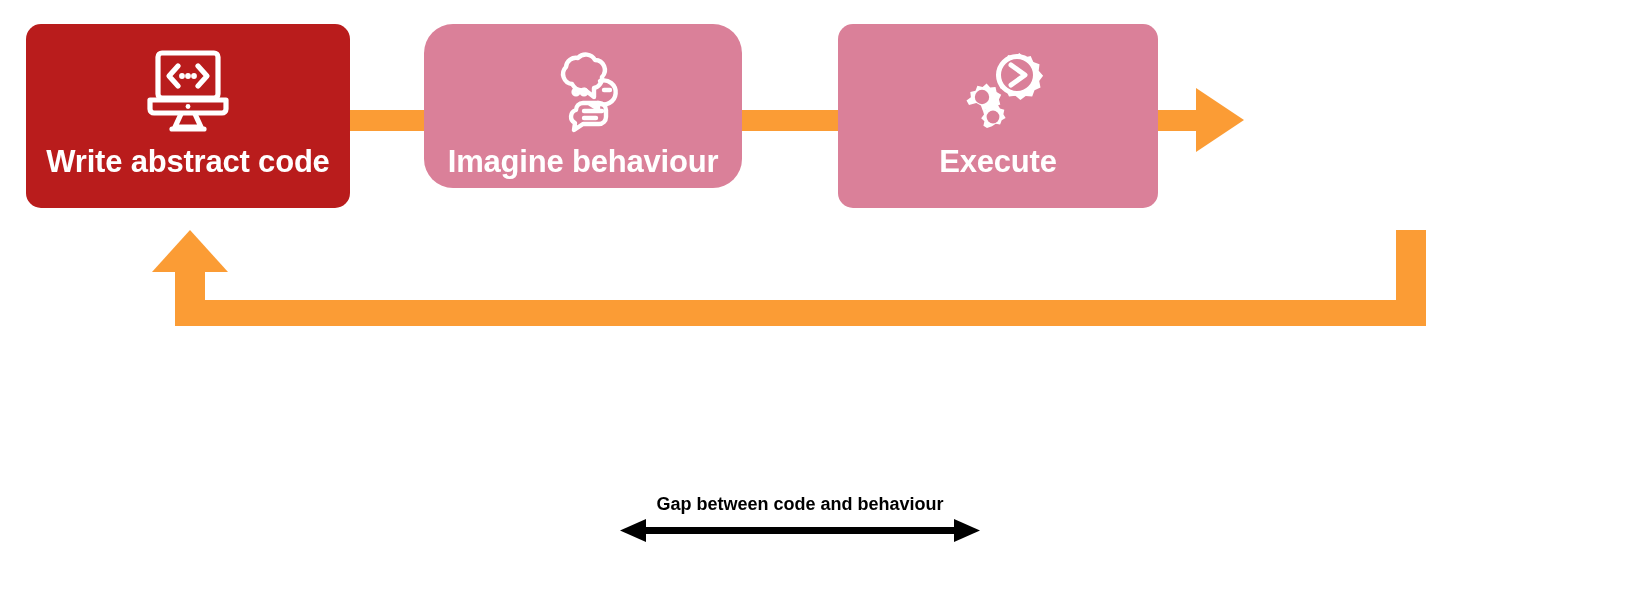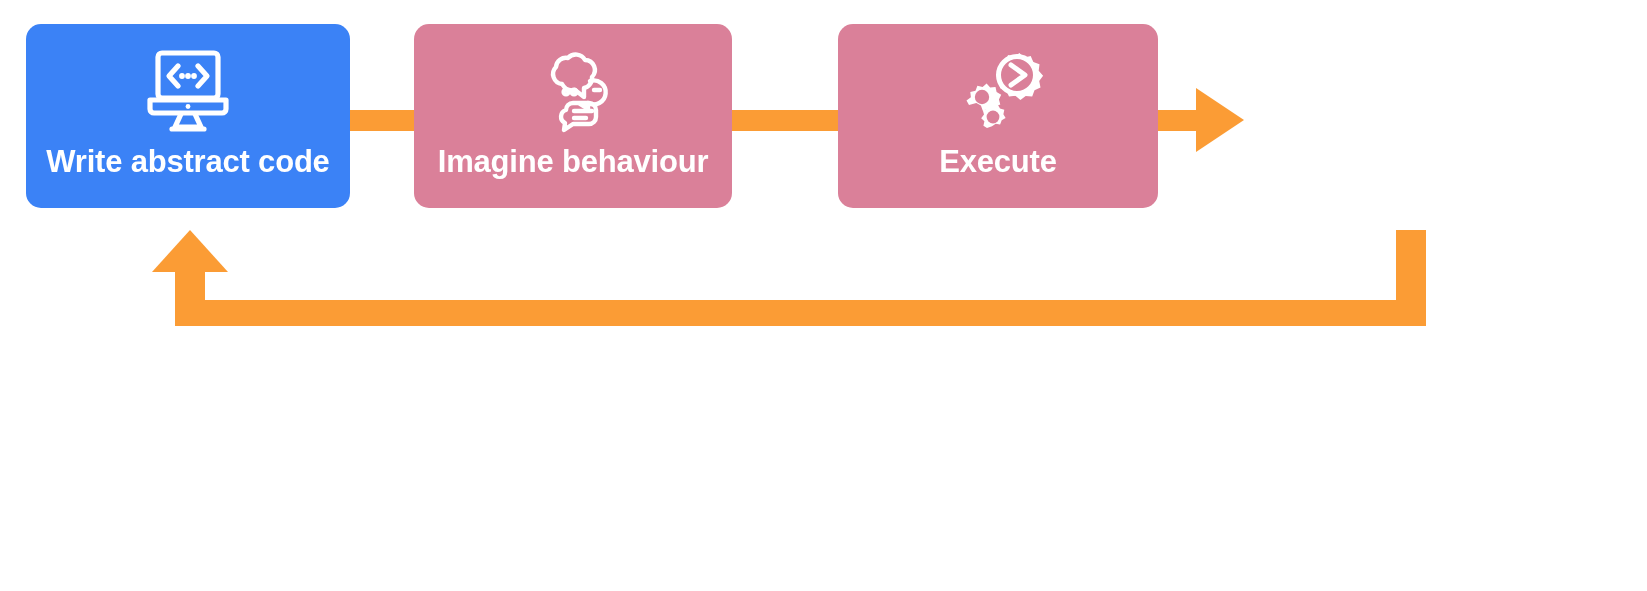--- a/index.html
+++ b/index.html
@@ -25,21 +25,21 @@
   .card {
     position: absolute;
     border-radius: 15px;
     display: flex;
     flex-direction: column;
     align-items: center;
     justify-content: flex-start;
     box-sizing: border-box;
     z-index: 2;
   }
-  .card.solid   { background: #3b82f6; align-items: center; }
+  .card.solid   { background: #b91c1c; align-items: center; }
   .card.faded   { background: #da8099; }
 
   .card-icon {
     display: block;
     margin-top: 22px;
     height: 92px;
     width: 100%;
     display: flex;
     align-items: center;
     justify-content: center;
@@ -52,21 +52,21 @@
     font-weight: 700;
     letter-spacing: -0.2px;
     line-height: 1;
     white-space: nowrap;
     margin-top: 8px;
     font-family: "Liberation Sans", sans-serif;
   }
 
   
   #card-1 { left: 26px;   top: 24px; width: 324px; height: 184px; }
-  #card-2 { left: 414px;  top: 24px; width: 318px; height: 184px; }
+  #card-2 { left: 424px;  top: 24px; width: 318px; height: 164px; border-radius: 29px; }
   #card-3 { left: 838px;  top: 24px; width: 320px; height: 184px; }
   #card-4 { left: 1242px; top: 24px; width: 326px; height: 184px; }
 
   
   #flow-arrow {
     position: absolute;
     left: 350px;
     top: 86px;
     width: 894px;
     height: 68px;
@@ -215,14 +215,26 @@
         <g fill="none" stroke="#ffffff" stroke-width="5" stroke-linecap="round" stroke-linejoin="round">
           <circle cx="64" cy="26" r="18.5"></circle>
           <path d="M58 16 L72 26 L58 36"></path>
         </g>
       </svg>
     </div>
     <div class="card-label">Execute</div>
   </div>
 
 
+  <div id="gap-annotation">
+    <div id="gap-label">Gap between code and behaviour</div>
+    <div id="gap-arrow">
+      <svg width="360" height="26" viewBox="0 0 360 26" xmlns="http://www.w3.org/2000/svg">
+        <g fill="#000000">
+          <rect x="22" y="8" width="316" height="7"></rect>
+          <polygon points="0,11.5 26,0 26,23"></polygon>
+          <polygon points="360,11.5 334,0 334,23"></polygon>
+        </g>
+      </svg>
+    </div>
+  </div>
 
 </div>
 
 </body></html>

